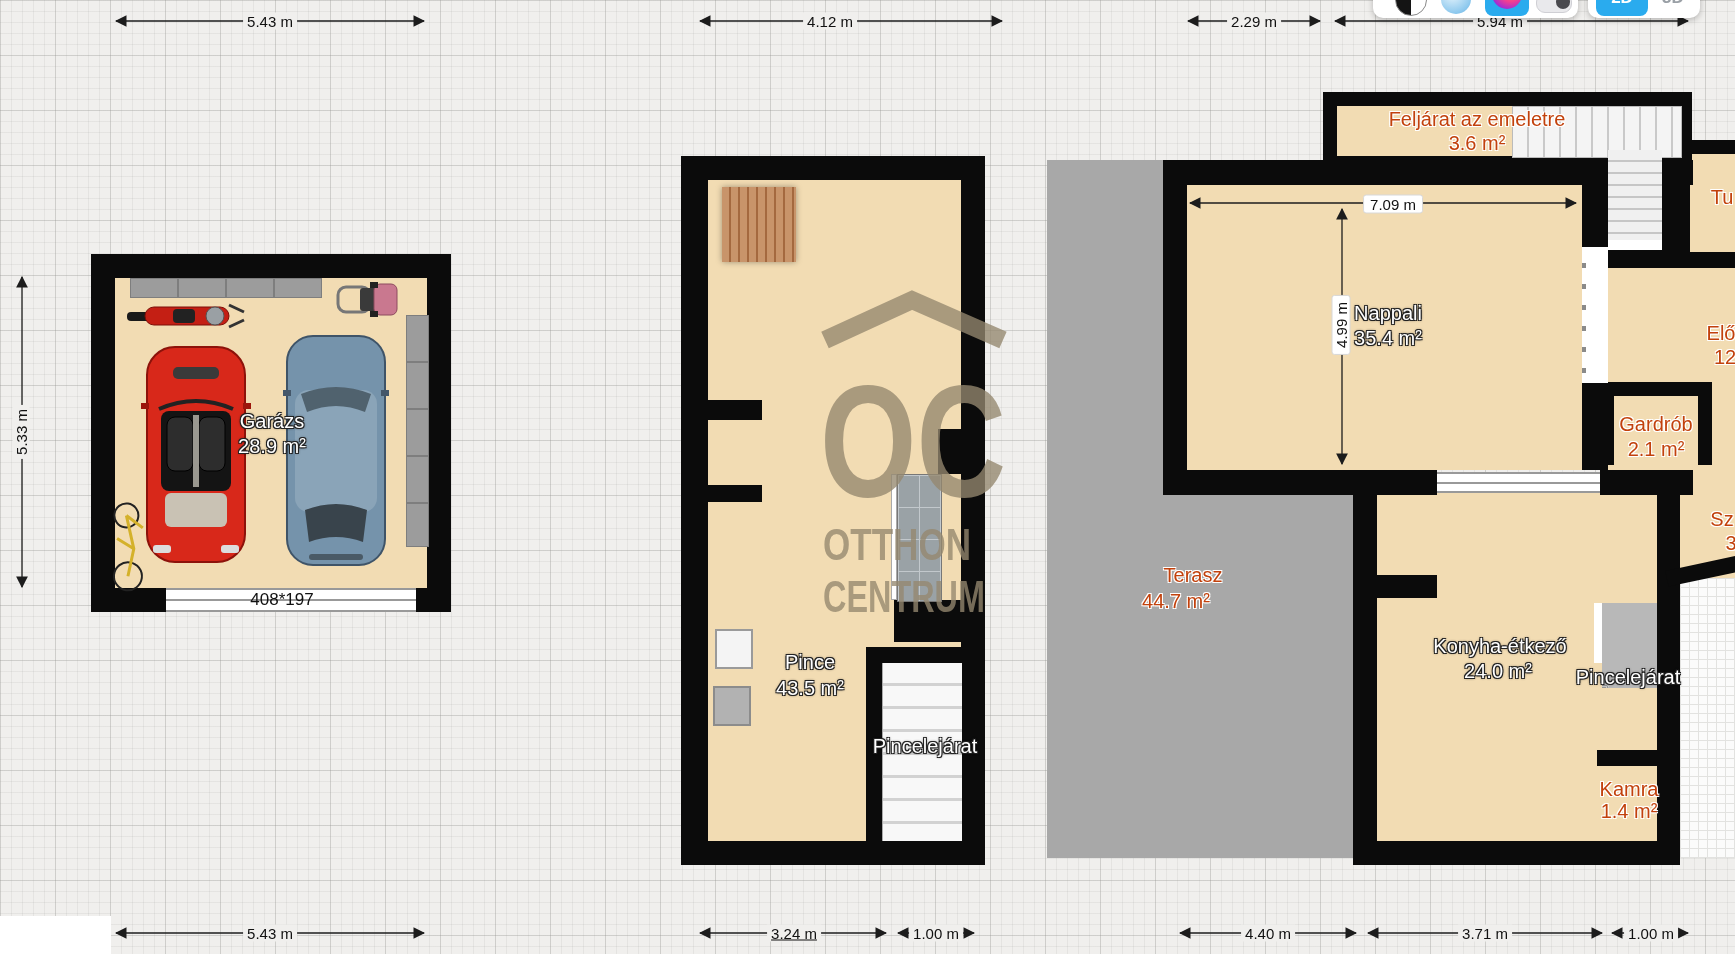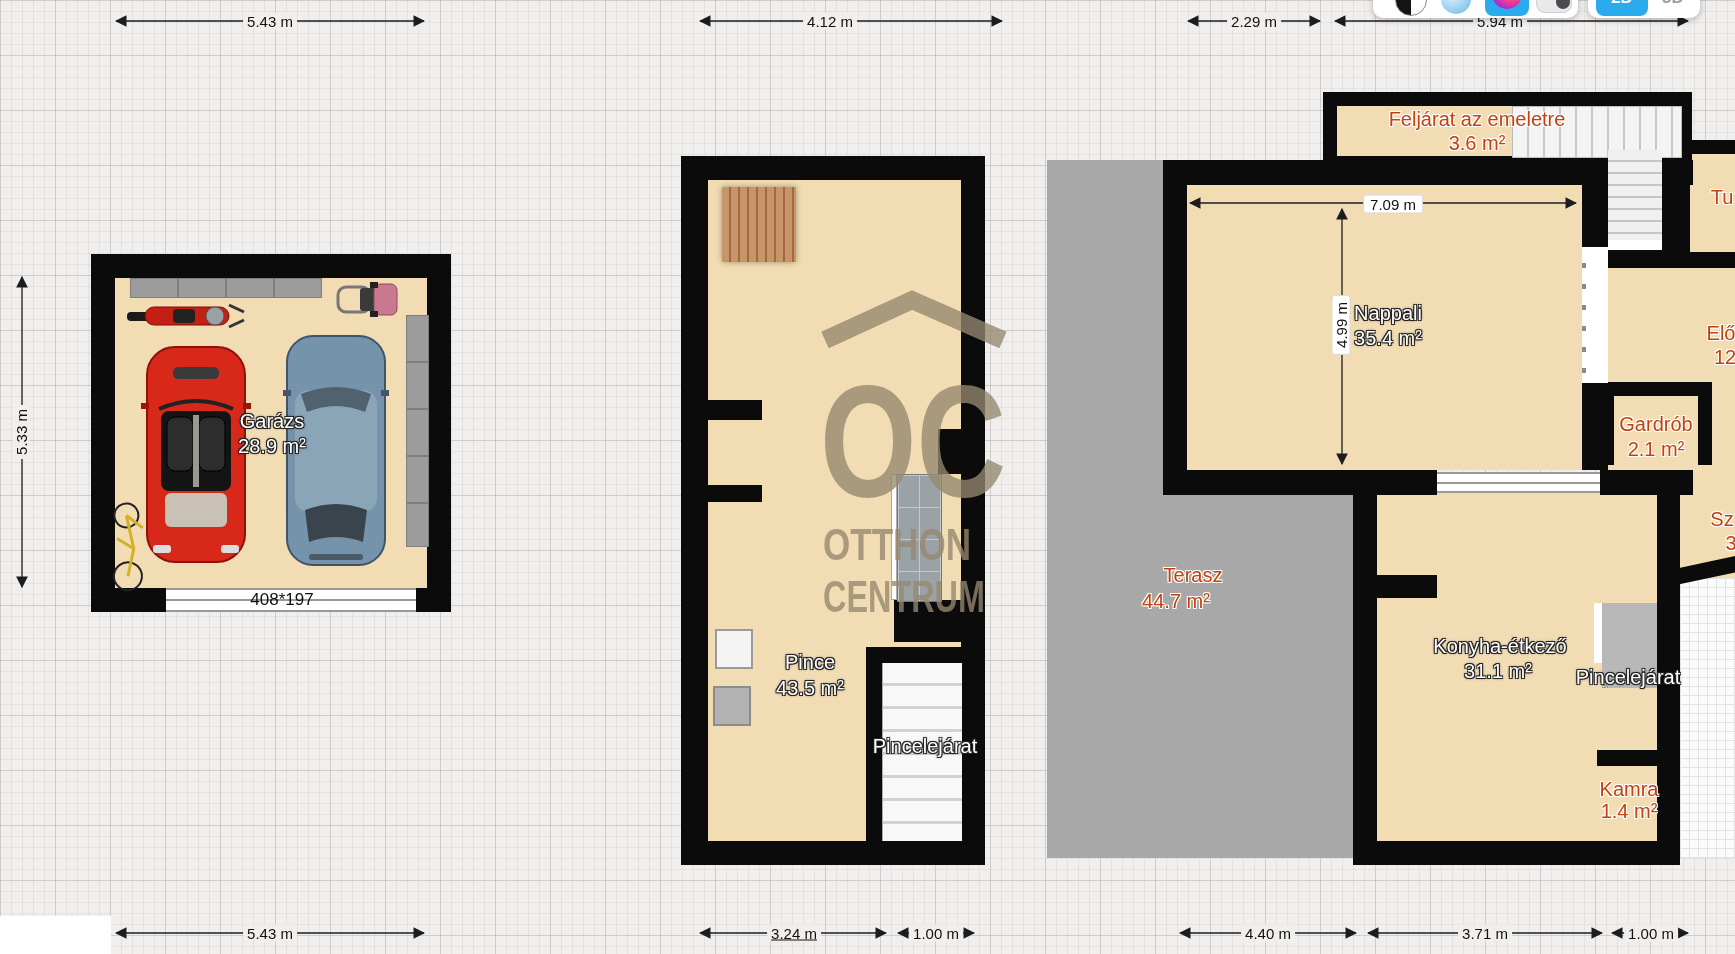--- a/index.html
+++ b/index.html
@@ -236,21 +236,21 @@
 <div class="floor" style="left:1614px;top:396px;width:84px;height:69px;z-index:4;"></div>
 <div class="lbl lbl-d" style="left:1656px;top:424px;">Gardrób</div>
 <div class="lbl lbl-d" style="left:1656px;top:449px;">2.1 m²</div>
 
 <div class="wall" style="left:1353px;top:470px;width:24px;height:395px;"></div>
 <div class="floor" style="left:1377px;top:493px;width:280px;height:348px;"></div>
 <div class="wall" style="left:1657px;top:470px;width:23px;height:395px;"></div>
 <div class="wall" style="left:1353px;top:841px;width:327px;height:24px;"></div>
 <div class="wall" style="left:1377px;top:575px;width:60px;height:23px;"></div>
 <div class="lbl lbl-w" style="left:1500px;top:646px;">Konyha-étkező</div>
-<div class="lbl lbl-w" style="left:1498px;top:671px;">31.1 m²</div>
+<div class="lbl lbl-w" style="left:1498px;top:671px;">24.0 m²</div>
 
 <div class="opening" style="left:1594px;top:603px;width:8px;height:60px;"></div>
 <div class="spiral" style="left:1602px;top:603px;width:55px;height:85px;"></div>
 <div class="lbl lbl-w" style="left:1628px;top:677px;z-index:9;">Pincelejárat</div>
 
 <div class="wall" style="left:1597px;top:750px;width:60px;height:16px;"></div>
 <div class="floor" style="left:1602px;top:766px;width:55px;height:75px;"></div>
 <div class="lbl lbl-d" style="left:1629px;top:789px;">Kamra</div>
 <div class="lbl lbl-d" style="left:1629px;top:811px;">1.4 m²</div>
 

